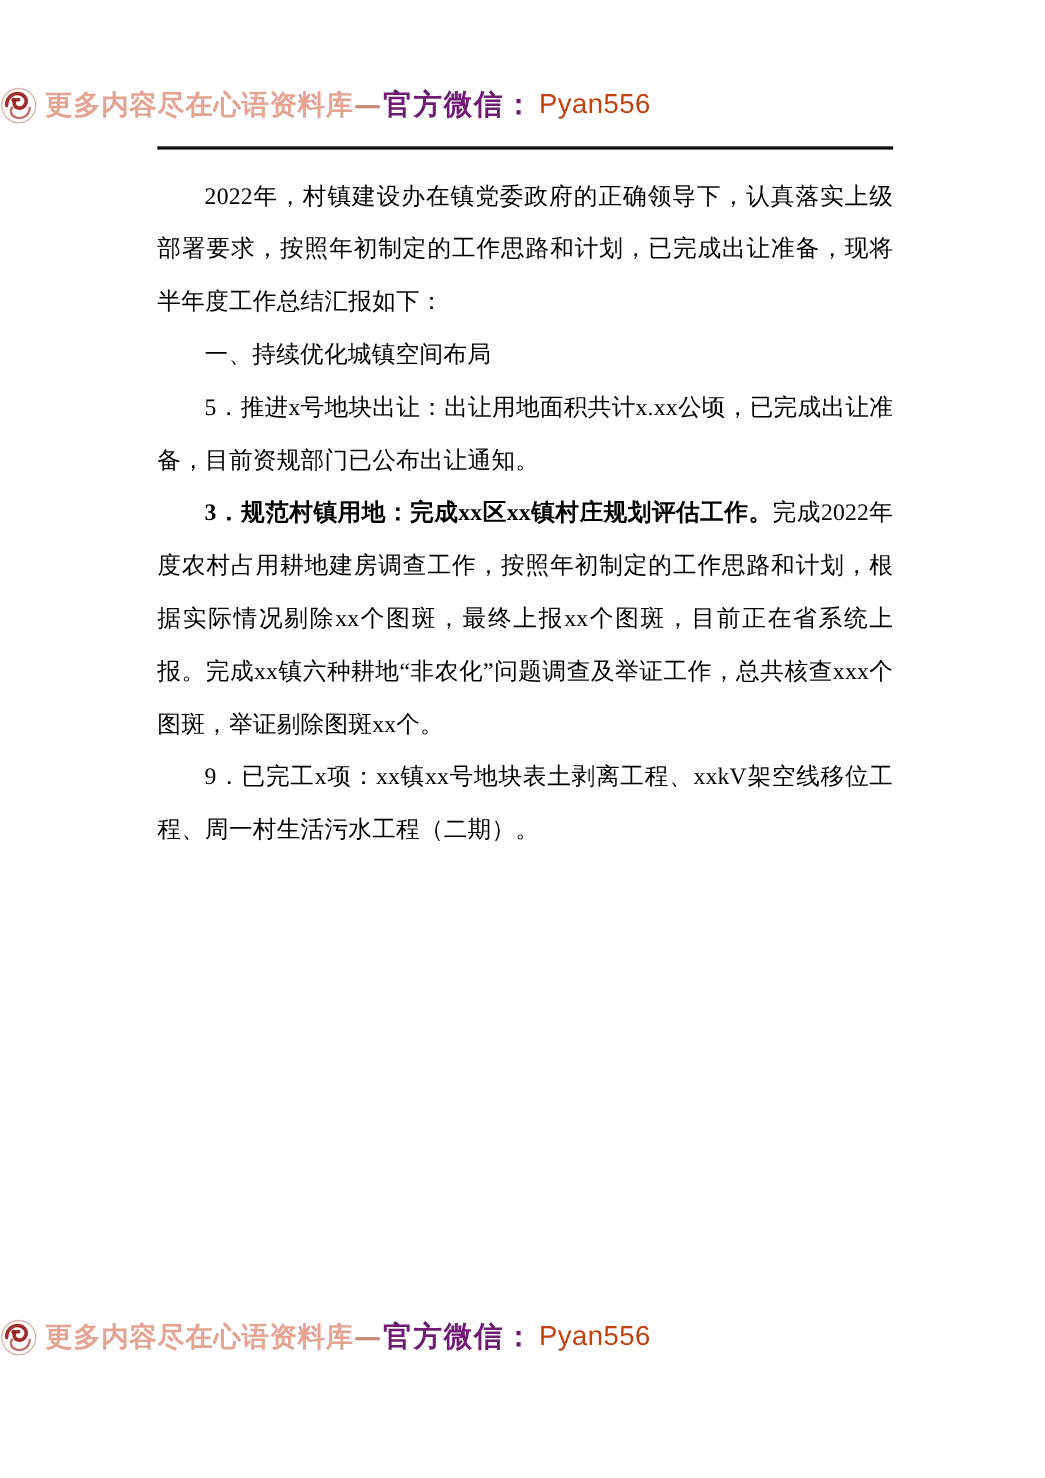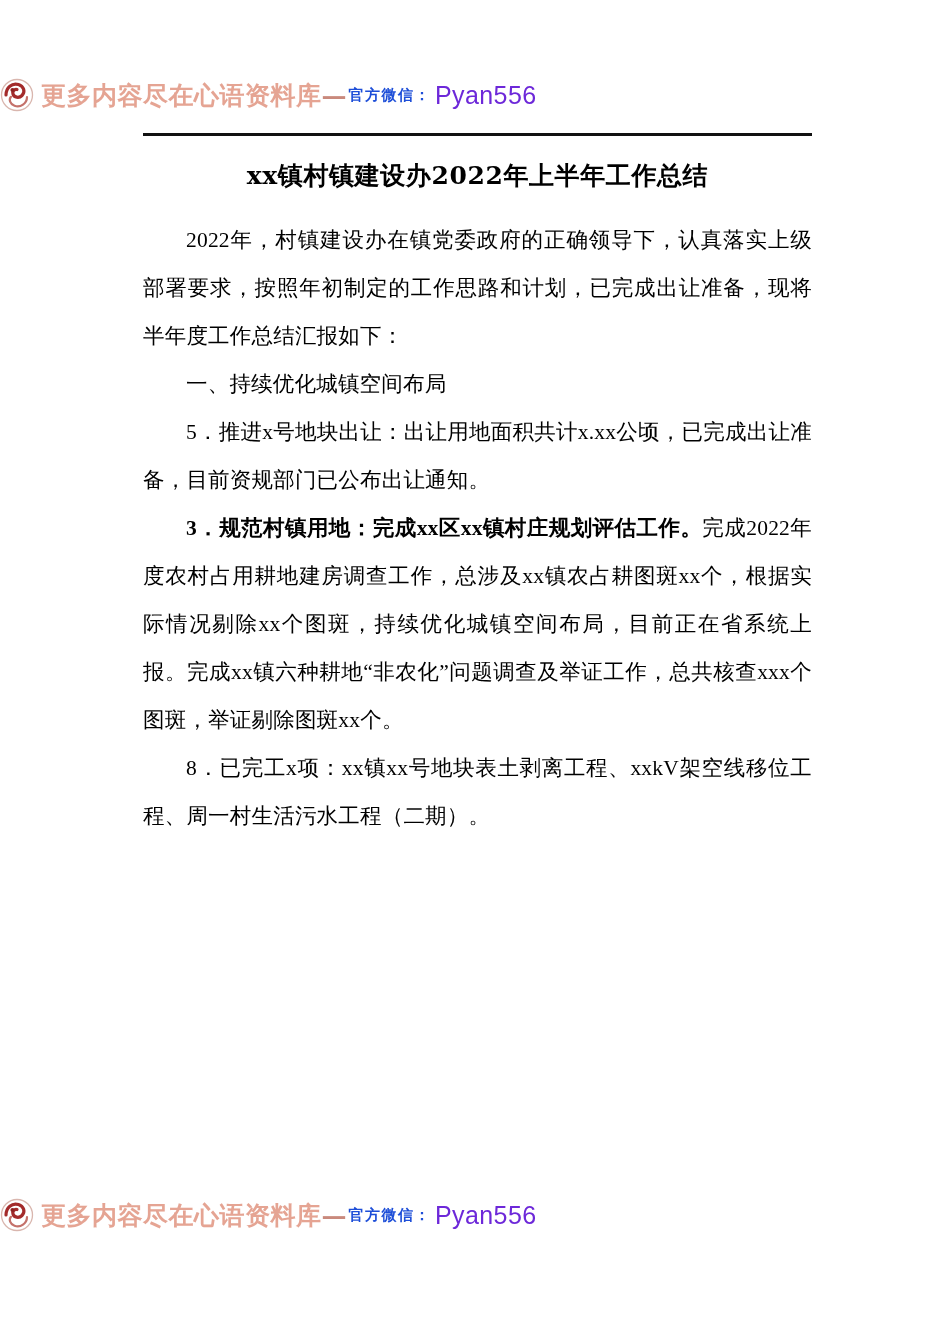--- a/index.html
+++ b/index.html
@@ -55,31 +55,31 @@
   }
   .wm-dash {
     font-family: "DejaVu Serif", "Liberation Serif", serif;
     font-weight: 700;
     font-size: 25px;
     color: #c9897c;
   }
   .wm-label {
     font-family: "DejaVu Serif", "Liberation Serif", serif;
     font-weight: 700;
-    font-size: 15px;
+    font-size: 26px;
     letter-spacing: 1.5px;
-    color: #1d4ed8;
+    color: #701a75;
     margin-left: 2px;
   }
   .wm-id {
     font-family: "Liberation Sans", "DejaVu Sans", sans-serif;
     font-weight: 400;
     font-size: 25px;
     letter-spacing: 0.4px;
-    color: #6d28d9;
+    color: #c2410c;
     margin-left: 4px;
   }
 
   
   .header-rule {
     position: absolute;
     left: 143px;
     top: 133px;
     width: 669px;
     height: 0;
@@ -145,33 +145,32 @@
     <span class="wm-cn">更多内容尽在心语资料库</span>
     <span class="wm-dash">—</span>
     <span class="wm-label">官方微信：</span>
     <span class="wm-id">Pyan556</span>
   </div>
 
   <div class="header-rule"></div>
 
   <div class="doc">
 
-    <h1 class="doc-title">xx镇村镇建设办2022年上半年工作总结</h1>
 
     <p class="para">2022年，村镇建设办在镇党委政府的正确领导下，认真落实上级部署要求，按照年初制定的工作思路和计划，已完成出让准备，现将半年度工作总结汇报如下：</p>
 
     <p class="para">一、持续优化城镇空间布局</p>
 
     <p class="para">5．推进x号地块出让：出让用地面积共计x.xx公顷，已完成出让准备，目前资规部门已公布出让通知。</p>
 
 
-    <p class="para"><span class="bold-lead">3．规范村镇用地：完成xx区xx镇村庄规划评估工作。</span><span>完成2022年度农村占用耕地建房调查工作，总涉及xx镇农占耕图斑xx个，根据实际情况剔除xx个图斑，持续优化城镇空间布局，目前正在省系统上报。完成xx镇六种耕地“非农化”问题调查及举证工作，总共核查xxx个图斑，举证剔除图斑xx个。</span></p>
+    <p class="para"><span class="bold-lead">3．规范村镇用地：完成xx区xx镇村庄规划评估工作。</span><span>完成2022年度农村占用耕地建房调查工作，按照年初制定的工作思路和计划，根据实际情况剔除xx个图斑，最终上报xx个图斑，目前正在省系统上报。完成xx镇六种耕地“非农化”问题调查及举证工作，总共核查xxx个图斑，举证剔除图斑xx个。</span></p>
 
 
-    <p class="para">8．已完工x项：xx镇xx号地块表土剥离工程、xxkV架空线移位工程、周一村生活污水工程（二期）。</p>
+    <p class="para">9．已完工x项：xx镇xx号地块表土剥离工程、xxkV架空线移位工程、周一村生活污水工程（二期）。</p>
 
 
   </div>
 
   <div class="wm-banner wm-footer">
     <span class="wm-logo">
       <svg viewBox="0 0 34 34" xmlns="http://www.w3.org/2000/svg">
         <circle cx="17" cy="17" r="15.5" fill="none" stroke="#d9b6ae" stroke-width="1.3"></circle>
         <path d="M6 17 C6 9.5 12 4.5 18.5 6.5 C24 8.2 25.5 14 22 17.5 C19 20.5 14 19.5 13 16 C12.2 13.2 14.5 10.8 17 11.6" fill="none" stroke="#a32b2b" stroke-width="3.2" stroke-linecap="round"></path>
         <path d="M27 19 C27 25.5 20.5 30 14.5 27.8 C10 26.2 8.5 21.5 11 18.8" fill="none" stroke="#c4716a" stroke-width="2.2" stroke-linecap="round"></path>

